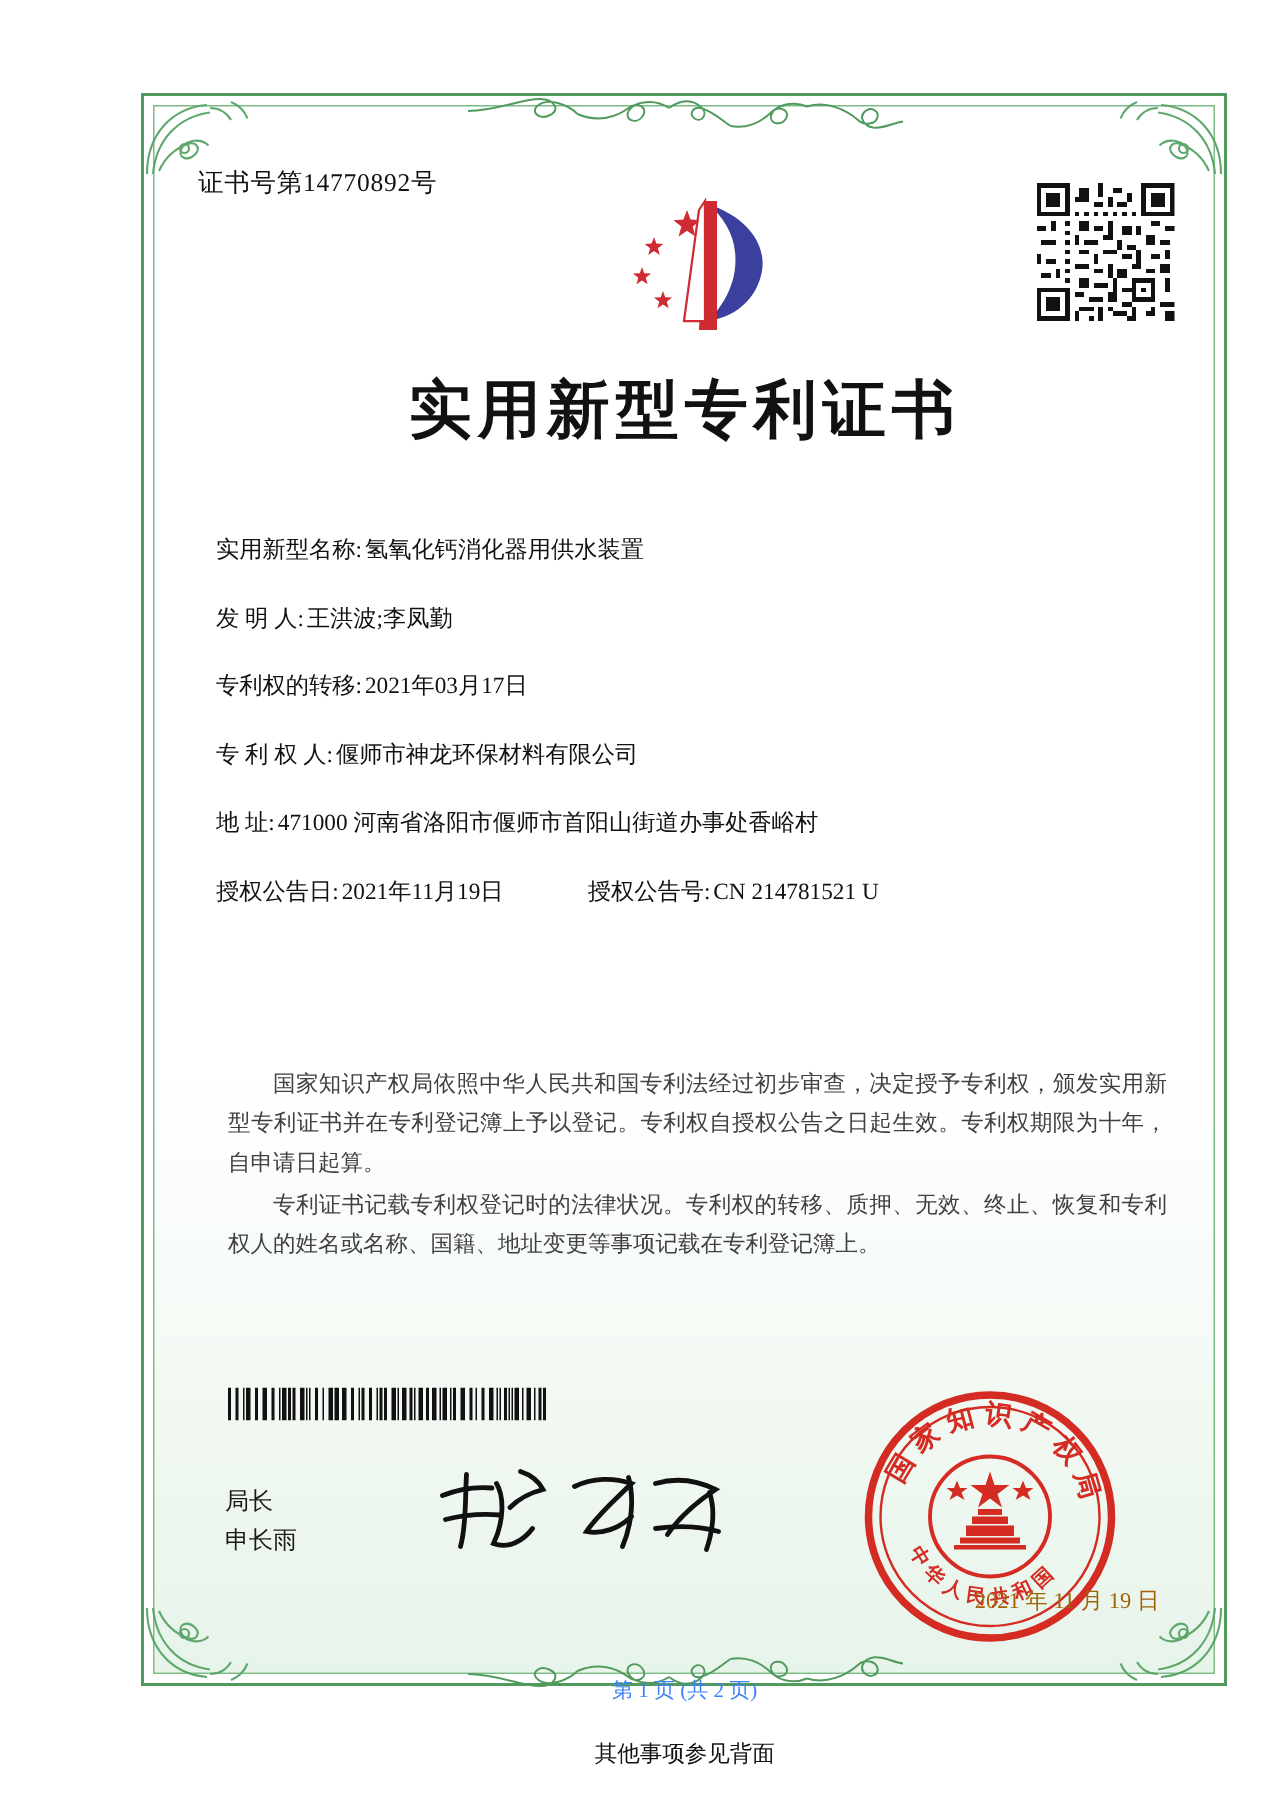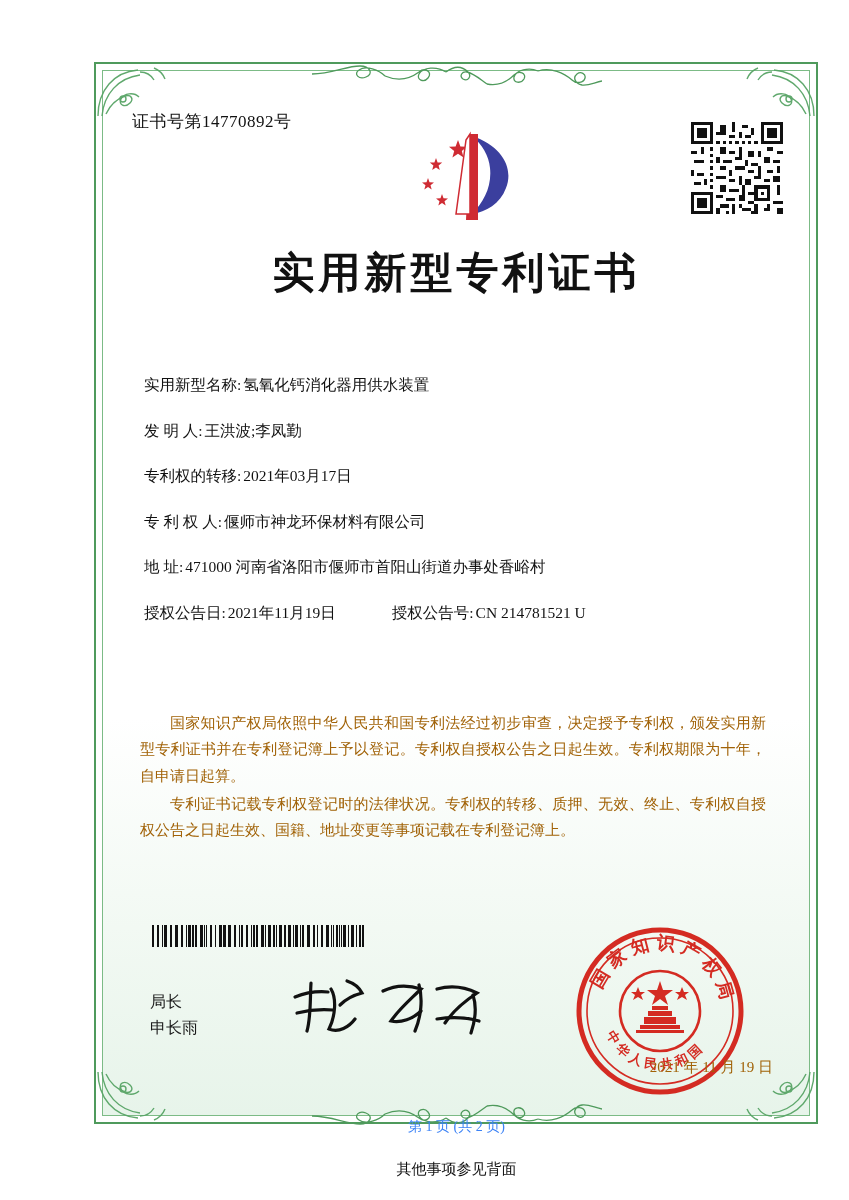--- a/index.html
+++ b/index.html
@@ -112,21 +112,21 @@
     text-align: center;
     font-size: 42px;
     font-weight: bold;
     letter-spacing: 4px;
     font-family: "DejaVu Sans", "Liberation Sans", sans-serif;
     color: #111;
   }
 
   .fields {
     position: absolute;
-    left: 112px; top: 373px;
+    left: 112px; top: 355px;
     width: 630px;
     font-size: 15.5px;
     line-height: 1.55;
     font-family: Liberation Serif, serif;
   }
   .field-row {
     display: flex;
     align-items: baseline;
     margin-bottom: 21.5px;
     white-space: nowrap;
@@ -137,26 +137,26 @@
   }
   .f-value {
     color: #111;
     margin-left: 2px;
   }
   .field-row.two-col { justify-content: flex-start; }
   .gap-col { margin-left: 56px; }
 
   .paragraphs {
     position: absolute;
-    left: 108px; top: 710px;
+    left: 120px; top: 710px;
     width: 626px;
     font-size: 15px;
     line-height: 1.75;
     text-align: justify;
-    color: #a16207;
+    color: #404040;
   }
   .paragraphs p { margin: 0 0 2px 0; text-indent: 2em; }
 
   
   .barcode {
     position: absolute;
     left: 120px; top: 925px;
     width: 215px; height: 22px;
     overflow: hidden;
   }
@@ -381,21 +381,21 @@
     <div class="field-row two-col">
       <span class="f-label">授权公告日:</span>
       <span class="f-value">2021年11月19日</span>
       <span class="f-label gap-col">授权公告号:</span>
       <span class="f-value">CN 214781521 U</span>
     </div>
   </div>
 
   <div class="paragraphs">
     <p>国家知识产权局依照中华人民共和国专利法经过初步审查，决定授予专利权，颁发实用新型专利证书并在专利登记簿上予以登记。专利权自授权公告之日起生效。专利权期限为十年，自申请日起算。</p>
-    <p>专利证书记载专利权登记时的法律状况。专利权的转移、质押、无效、终止、专利权自授权公告之日起生效、国籍、地址变更等事项记载在专利登记簿上。</p>
+    <p>专利证书记载专利权登记时的法律状况。专利权的转移、质押、无效、终止、恢复和专利权人的姓名或名称、国籍、地址变更等事项记载在专利登记簿上。</p>
   </div>
 
   <div class="barcode" id="barcode"><i style="width:2px;margin-right:3px"></i><i style="width:2px;margin-right:3px"></i><i style="width:1px;margin-right:1px"></i><i style="width:3px;margin-right:3px"></i><i style="width:2px;margin-right:3px"></i><i style="width:3px;margin-right:3px"></i><i style="width:2px;margin-right:3px"></i><i style="width:1px;margin-right:1px"></i><i style="width:3px;margin-right:1px"></i><i style="width:2px;margin-right:1px"></i><i style="width:2px;margin-right:3px"></i><i style="width:3px;margin-right:1px"></i><i style="width:1px;margin-right:1px"></i><i style="width:1px;margin-right:3px"></i><i style="width:2px;margin-right:3px"></i><i style="width:1px;margin-right:3px"></i><i style="width:3px;margin-right:1px"></i><i style="width:3px;margin-right:2px"></i><i style="width:3px;margin-right:3px"></i><i style="width:2px;margin-right:3px"></i><i style="width:1px;margin-right:1px"></i><i style="width:2px;margin-right:3px"></i><i style="width:2px;margin-right:3px"></i><i style="width:1px;margin-right:1px"></i><i style="width:2px;margin-right:1px"></i><i style="width:2px;margin-right:3px"></i><i style="width:3px;margin-right:1px"></i><i style="width:1px;margin-right:2px"></i><i style="width:3px;margin-right:2px"></i><i style="width:2px;margin-right:1px"></i><i style="width:1px;margin-right:2px"></i><i style="width:3px;margin-right:2px"></i><i style="width:2px;margin-right:2px"></i><i style="width:3px;margin-right:2px"></i><i style="width:1px;margin-right:1px"></i><i style="width:3px;margin-right:2px"></i><i style="width:1px;margin-right:1px"></i><i style="width:2px;margin-right:3px"></i><i style="width:3px;margin-right:3px"></i><i style="width:2px;margin-right:2px"></i><i style="width:1px;margin-right:3px"></i><i style="width:2px;margin-right:3px"></i><i style="width:3px;margin-right:2px"></i><i style="width:1px;margin-right:1px"></i><i style="width:1px;margin-right:2px"></i><i style="width:2px;margin-right:1px"></i><i style="width:1px;margin-right:1px"></i><i style="width:1px;margin-right:1px"></i><i style="width:3px;margin-right:2px"></i><i style="width:1px;margin-right:2px"></i><i style="width:3px;margin-right:2px"></i><i style="width:1px;margin-right:2px"></i><i style="width:2px;margin-right:1px"></i><i style="width:2px;margin-right:2px"></i></div>
 
   <div class="sig-block">
     <div>局长</div>
     <div class="sig-name">申长雨</div>
   </div>
 
   <div class="handwriting">

